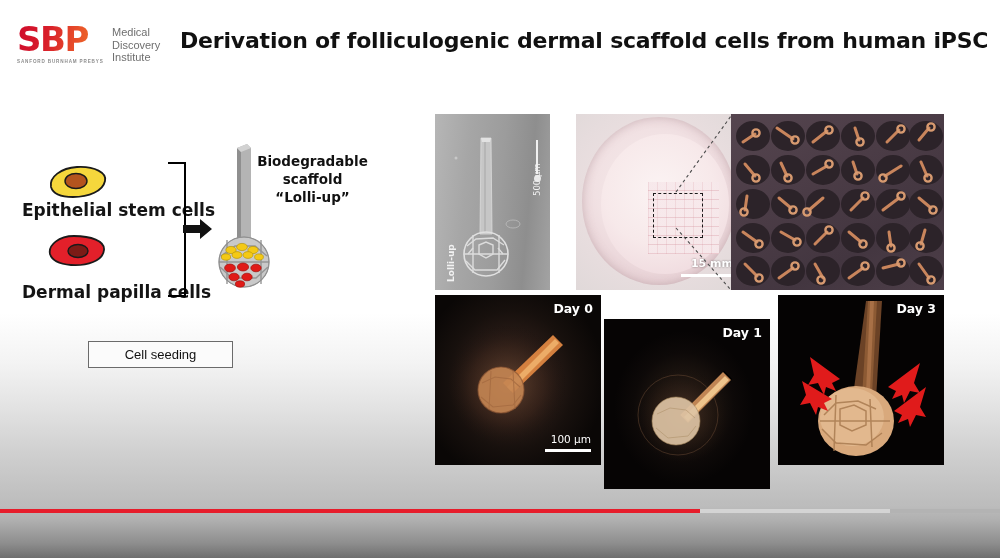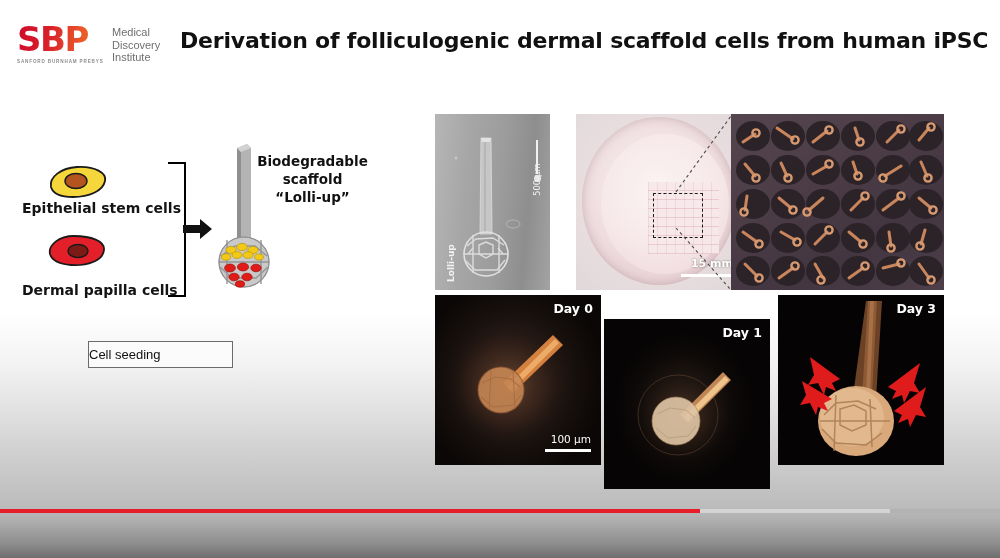--- a/index.html
+++ b/index.html
@@ -43,21 +43,21 @@
     font-family: "DejaVu Sans", sans-serif;
   }
 
   
   .exp-design {
     position: absolute; left: 18px; top: 108px;
     font-size: 17px; font-weight: bold; color: #2f78b5;
     font-family: "DejaVu Sans", sans-serif;
   }
   .cell-label {
-    position: absolute; font-size: 14px; font-weight: bold; color: #141414;
+    position: absolute; font-size: 17px; font-weight: bold; color: #141414;
     font-family: "DejaVu Sans", sans-serif; white-space: nowrap;
   }
   .cell-epi { left: 22px; top: 200px; }
   .cell-dp  { left: 22px; top: 269px; margin-top: 13px; }
 
   .cell-shape { position: absolute; }
   .cell-shape svg { display: block; }
 
   .bracket {
     position: absolute; left: 168px; top: 162px; width: 18px; height: 135px;
@@ -67,21 +67,21 @@
 
   .scaffold { position: absolute; left: 213px; top: 140px; }
   .scaffold-label {
     position: absolute; left: 255px; top: 152px; width: 115px;
     text-align: center; font-size: 13.5px; font-weight: bold; color: #111;
     line-height: 18px; font-family: "DejaVu Sans", sans-serif;
   }
   .seed-box {
     position: absolute; left: 88px; top: 341px; width: 145px; height: 27px;
     border: 1px solid #6b6b6b; background: #fbfbfb;
-    display: flex; align-items: center; justify-content: flex-start;
+    display: flex; align-items: center; justify-content: center;
     font-size: 13px; color: #111;
   }
 
   
   .fig { position: absolute; }
   .panel { position: absolute; overflow: hidden; }
 
   
   .p-sem   { left: 435px; top: 114px; width: 115px; height: 176px; }
   .p-dish  { left: 576px; top: 114px; width: 166px; height: 176px; }

